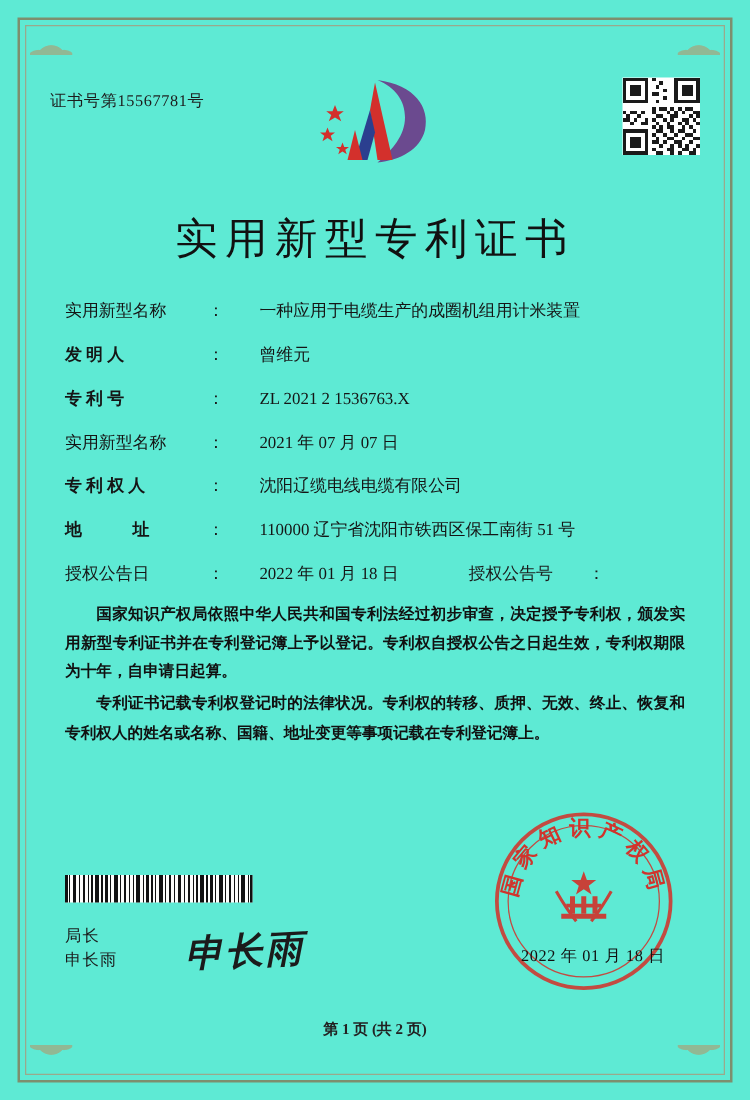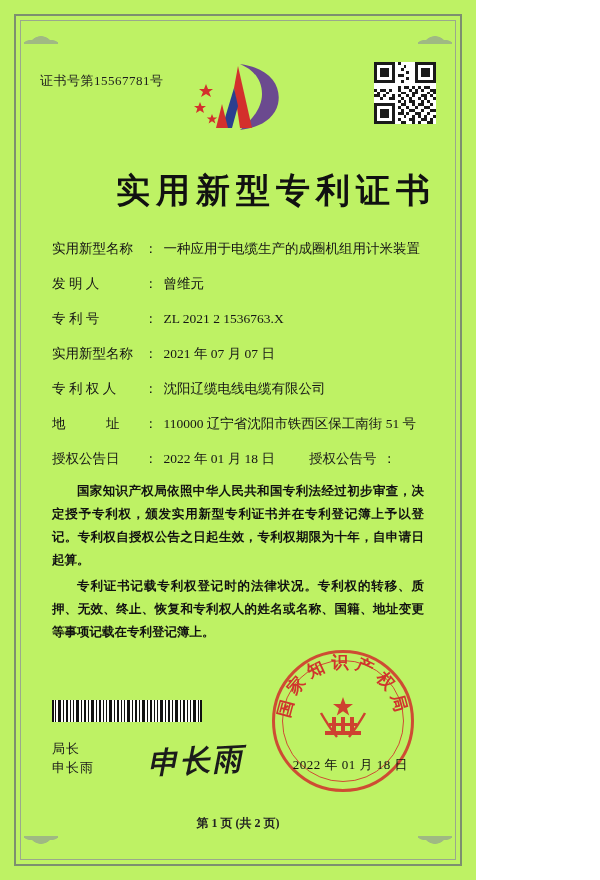--- a/index.html
+++ b/index.html
@@ -9,23 +9,23 @@
   }
   body {
     width: 600px;
     height: 880px;
     font-family: "Liberation Serif", "DejaVu Serif", serif;
     color: #1a1a1a;
     overflow: hidden;
   }
   .page {
     position: relative;
-    width: 476px;
+    width: 600px;
     height: 880px;
-    background: #bef264;
+    background: #5eead4;
     box-sizing: border-box;
   }
   .outer-border {
     position: absolute;
     left: 14px;
     top: 14px;
     right: 14px;
     bottom: 14px;
     border: 2px solid #7d8f6f;
     box-sizing: border-box;
@@ -101,51 +101,53 @@
     transform: translateX(-50%);
     width: 120px;
     height: 80px;
   }
 
   .title {
     position: absolute;
     left: 0;
     right: 0;
     top: 128px;
-    text-align: right;
+    text-align: center;
     font-size: 34px;
     letter-spacing: 6px;
-    font-weight: bold;
+    font-weight: normal;
     color: #111;
     font-family: "Liberation Serif", "DejaVu Serif", serif;
   }
 
   .fields {
     position: absolute;
     left: 12px;
     right: 12px;
     top: 200px;
     font-size: 13.5px;
     line-height: 1.3;
   }
   .field-row {
     display: flex;
     align-items: baseline;
     margin-bottom: 17.5px;
     white-space: nowrap;
+    gap: 22px;
   }
   .field-label {
     width: 92px;
     flex: 0 0 92px;
     letter-spacing: 0px;
     color: #151515;
   }
   .field-label.spread {
     display: flex;
     justify-content: space-between;
+    font-weight: bold;
   }
   .field-colon {
     flex: 0 0 auto;
     padding-right: 6px;
   }
   .field-value {
     flex: 1 1 auto;
     color: #151515;
     overflow: hidden;
     text-overflow: ellipsis;

